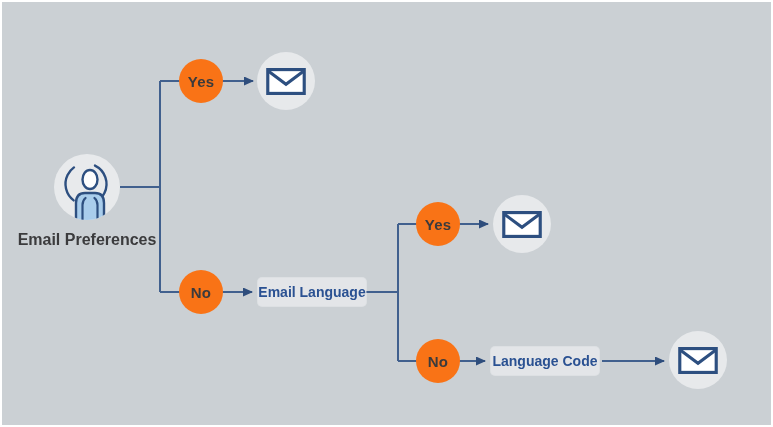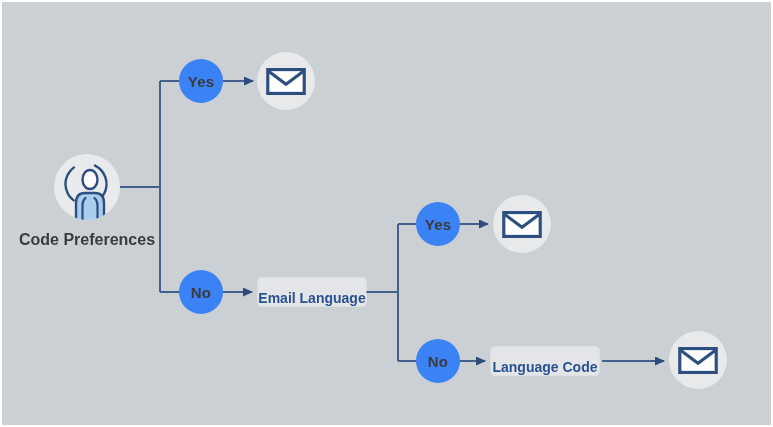--- a/index.html
+++ b/index.html
@@ -23,21 +23,21 @@
     top: 0;
     width: 773px;
     height: 427px;
     pointer-events: none;
   }
   .decision-circle {
     position: absolute;
     width: 44px;
     height: 44px;
     border-radius: 50%;
-    background: #3b82f6;
+    background: #f97316;
     display: flex;
     align-items: center;
     justify-content: center;
     font-size: 15px;
     font-weight: bold;
     color: #3b3b3d;
     letter-spacing: 0.2px;
   }
   .outcome-circle {
     position: absolute;
@@ -70,21 +70,21 @@
     color: #3b3b3d;
     line-height: 1.2;
   }
   .process-box {
     position: absolute;
     width: 108px;
     height: 28px;
     background: #e3e5e8;
     border-radius: 4px;
     display: flex;
-    align-items: flex-end;
+    align-items: center;
     justify-content: center;
     font-size: 14px;
     font-weight: bold;
     color: #2a5192;
     box-shadow: 0 0 0 1px rgba(255,255,255,0.35);
   }
   .pos-yes1 { left: 177px; top: 57px; }
   .pos-no1  { left: 177px; top: 268px; }
   .pos-yes2 { left: 414px; top: 200px; }
   .pos-no2  { left: 414px; top: 337px; }
@@ -120,21 +120,21 @@
 
   <div class="root-icon-circle">
     <svg width="66" height="66" viewBox="0 0 66 66" xmlns="http://www.w3.org/2000/svg">
       <circle cx="32" cy="30" r="20.5" fill="none" stroke="#2d4f80" stroke-width="2.4" stroke-linecap="round" stroke-dasharray="57 11 38 23" transform="rotate(-64 32 30)"></circle>
       <ellipse cx="36" cy="25.5" rx="7.5" ry="9.5" fill="#fdfdfd" stroke="#2d4f80" stroke-width="2.4"></ellipse>
       <path d="M22 66 L22 49 Q22 39 31 39 L41 39 Q50 39 50 49 L50 66" fill="#a9cdec" stroke="#2d4f80" stroke-width="2.4" stroke-linejoin="round"></path>
       <path d="M28.5 66 L28.5 51 Q28.5 46.5 31.5 44" fill="none" stroke="#2d4f80" stroke-width="2.2" stroke-linecap="round"></path>
       <path d="M43.5 66 L43.5 51 Q43.5 46.5 40.5 44" fill="none" stroke="#2d4f80" stroke-width="2.2" stroke-linecap="round"></path>
     </svg>
   </div>
-  <div class="root-label">Code Preferences</div>
+  <div class="root-label">Email Preferences</div>
 
   <div class="decision-circle pos-yes1">
     <span>Yes</span>
   </div>
   <div class="decision-circle pos-no1">
     <span>No</span>
   </div>
 
   <div class="process-box pos-box1">
     <span>Email Language</span>

